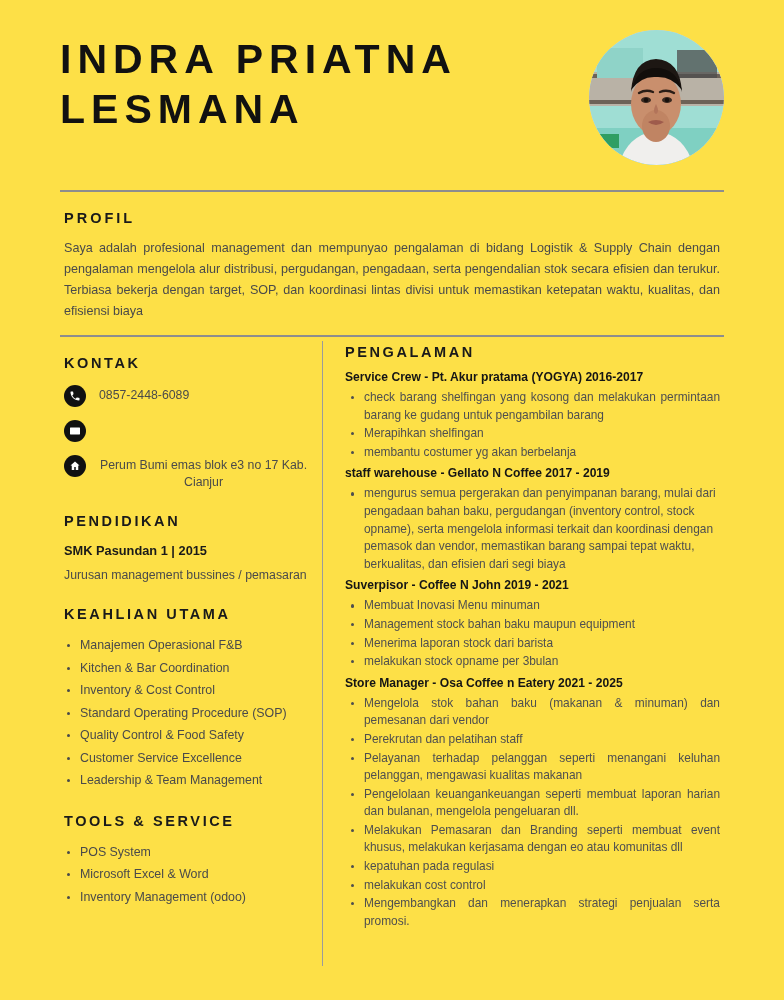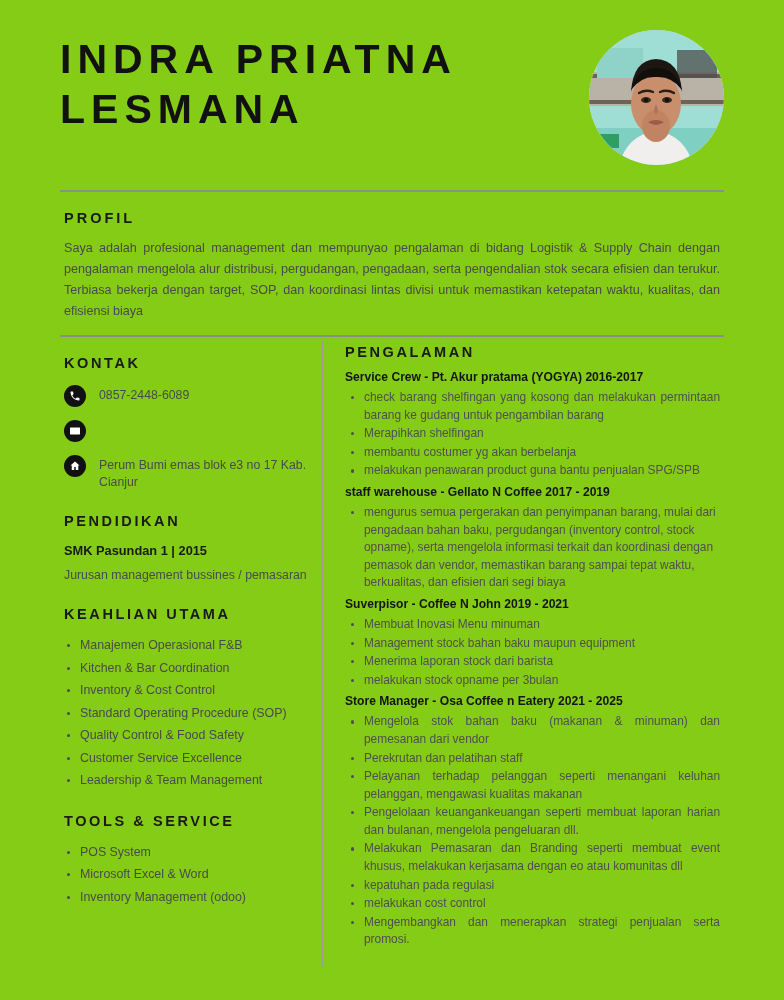--- a/index.html
+++ b/index.html
@@ -7,21 +7,21 @@
     padding: 0;
     background: #ffffff;
   }
   body {
     font-family: "Liberation Sans", sans-serif;
   }
   .page {
     position: relative;
     width: 784px;
     height: 1000px;
-    background: #84cc16;
+    background: #fde047;
     box-sizing: border-box;
     overflow: hidden;
   }
 
   
   .header {
     position: absolute;
     left: 60px;
     top: 26px;
     width: 664px;
@@ -123,20 +123,21 @@
     display: flex;
     align-items: center;
     justify-content: center;
   }
   .cicon svg { width: 12px; height: 12px; fill: #ffffff; display: block; }
   .contact-text {
     font-size: 12.3px;
     line-height: 17px;
     color: #4a4a4a;
     padding-top: 2px;
+    text-align: center;
   }
 
   .edu-title {
     font-size: 12.8px;
     font-weight: 700;
     color: #1a1a1a;
     margin: 0 0 8px 0;
   }
   .edu-sub {
     font-size: 12.3px;
@@ -329,21 +330,20 @@
 
   <div class="right-col">
     <h2 class="section-title">PENGALAMAN</h2>
 
     <div class="job">
       <p class="job-title">Service Crew - Pt. Akur pratama (YOGYA) 2016-2017</p>
       <ul class="jb">
         <li>check barang shelfingan yang kosong dan melakukan permintaan barang ke gudang untuk pengambilan barang</li>
         <li class="nojust">Merapihkan shelfingan</li>
         <li class="nojust">membantu costumer yg akan berbelanja</li>
-        <li>melakukan penawaran product guna bantu penjualan SPG/SPB</li>
       </ul>
     </div>
 
     <div class="job">
       <p class="job-title">staff warehouse - Gellato N Coffee 2017 - 2019</p>
       <ul class="jb">
         <li class="nojust">mengurus semua pergerakan dan penyimpanan barang, mulai dari pengadaan bahan baku, pergudangan (inventory control, stock opname), serta mengelola informasi terkait dan koordinasi dengan pemasok dan vendor, memastikan barang sampai tepat waktu, berkualitas, dan efisien dari segi biaya</li>
       </ul>
     </div>
 

